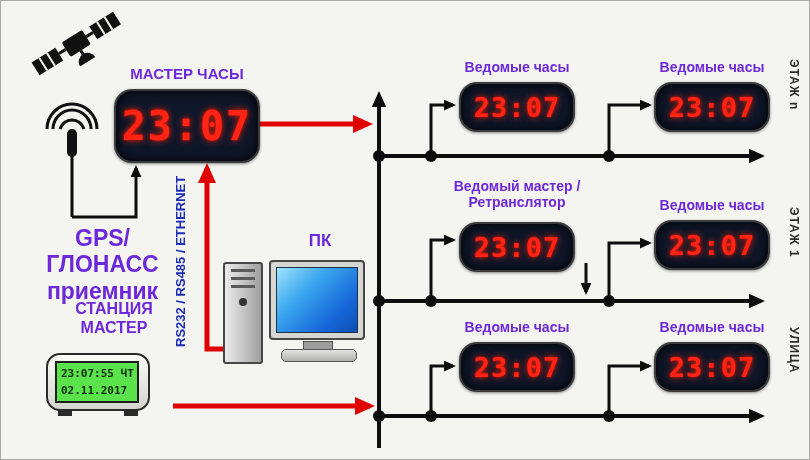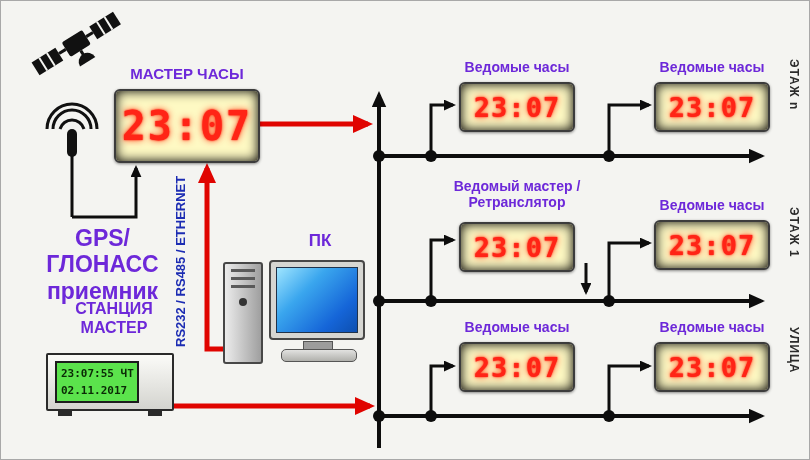--- a/index.html
+++ b/index.html
@@ -6,21 +6,21 @@
   .stage{
     position:relative;width:810px;height:460px;margin:0 auto;
     background:#f4f4f1;border:1px solid #a8a8a8;box-sizing:border-box;
     overflow:hidden;font-family:"Liberation Sans",sans-serif;
   }
   .wires{position:absolute;left:0;top:0;width:810px;height:460px;pointer-events:none;}
   .blue-title{color:#6d28d9;font-weight:bold;text-align:center;}
   .clock-unit{position:absolute;display:flex;flex-direction:column;align-items:center;gap:7px;}
   .clock-title{font-size:14px;line-height:1.15;}
   .clock-face{
-    background:#fef9c3;border:2px solid #3c3c3c;border-radius:6px;
+    background:#0f172a;border:2px solid #3c3c3c;border-radius:18px;
     box-shadow:0 1px 3px rgba(0,0,0,.45), inset 0 0 12px #000;
     display:flex;align-items:center;justify-content:center;
     font-family:"DejaVu Sans Mono",monospace;font-weight:bold;color:#ff2416;
     text-shadow:0 0 7px rgba(255,40,0,.85),0 0 2px #f00;
   }
   .slave-face{width:112px;height:46px;font-size:27px;letter-spacing:1px;}
   .master-face{width:142px;height:70px;font-size:40px;letter-spacing:2px;}
   .gps-label{position:absolute;left:24px;top:224px;width:155px;font-size:23px;line-height:1.15;}
   .station-title{position:absolute;left:48px;top:298px;width:130px;font-size:16px;line-height:1.2;}
   .pc-label{position:absolute;left:296px;top:230px;width:46px;font-size:17px;}
@@ -28,23 +28,23 @@
     position:absolute;left:172px;top:168px;height:184px;width:18px;
     writing-mode:vertical-rl;transform:rotate(180deg);text-align:center;
     font-size:13px;font-weight:bold;color:#1c2cb3;white-space:nowrap;
   }
   .zone-label{
     position:absolute;left:786px;writing-mode:vertical-rl;
     font-size:12px;font-weight:bold;color:#2b2b2b;letter-spacing:1px;
   }
   
   .station-device{
-    position:absolute;left:45px;top:352px;width:128px;height:58px;
+    position:absolute;left:45px;top:352px;width:104px;height:58px;
     background:linear-gradient(#fbfbf8,#d4d4cf);
-    border:2px solid #2a2a2a;border-radius:2px;box-sizing:border-box;
+    border:2px solid #2a2a2a;border-radius:14px;box-sizing:border-box;
   }
   .station-lcd{
     position:absolute;left:7px;top:6px;width:84px;height:42px;
     background:#5be34c;border:2px solid #1c1c1c;box-sizing:border-box;
     font-family:"DejaVu Sans Mono",monospace;font-size:11px;font-weight:bold;
     color:#0b2a06;line-height:1.55;padding:2px 4px;white-space:nowrap;overflow:hidden;
   }
   .station-foot{position:absolute;bottom:-7px;width:14px;height:7px;background:#2a2a2a;}
   
   .pc-graphic{position:absolute;left:222px;top:253px;width:145px;height:118px;}

